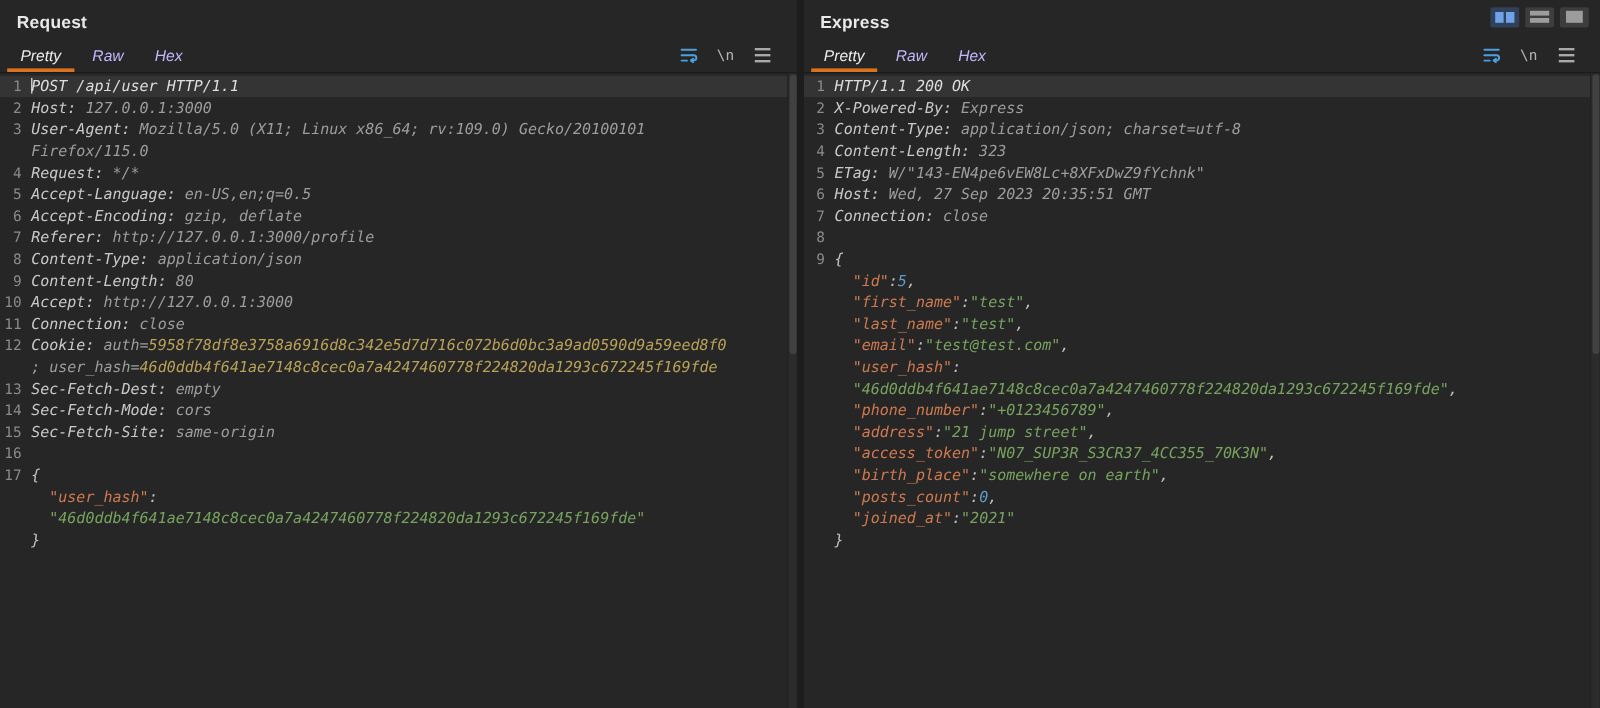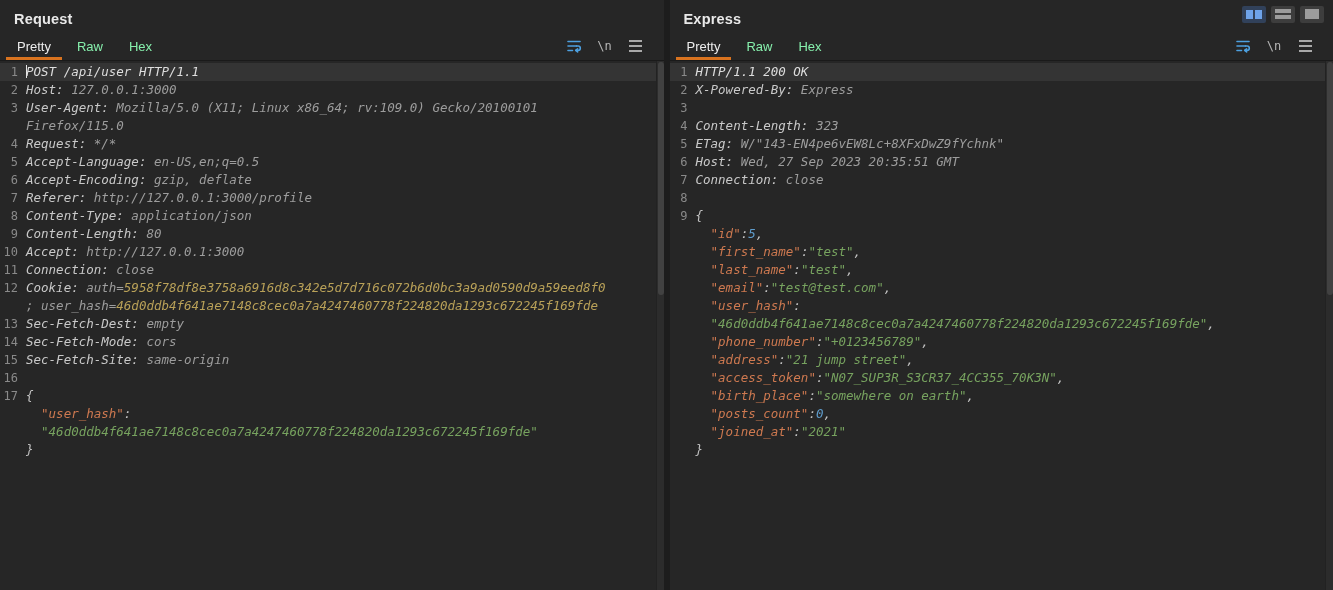--- a/index.html
+++ b/index.html
@@ -17,24 +17,24 @@
 
   .panel-title {
     color:#e9e9e9; font-size:14.5px; font-weight:bold;
     padding:11px 14px 5px 14px; letter-spacing:.2px;
   }
 
   .tabbar {
     display:flex; align-items:stretch; justify-content:space-between;
     height:29px; border-bottom:1px solid #1a1a1a; padding:0 12px 0 4px;
   }
-  .tabs { display:flex; align-items:stretch; }
+  .tabs { display:flex; align-items:stretch;font-style:italic; }
   .tab {
     position:relative; display:flex; align-items:center;
-    padding:0 13px; font-size:13px; color:#86efac; cursor:default;
+    padding:0 13px; font-size:13px; color:#c4b5fd; cursor:default;
   }
   .tab.active { color:#ededed; }
   .tab.active::after {
     content:""; position:absolute; left:2px; right:2px; bottom:0;
     height:3px; background:#d9731f;
   }
   .tab.disabled { color:#5e5e5e;margin-top:44px; }
 
   .tools { display:flex; align-items:center; gap:11px; padding-right:6px; }
   .tool {
@@ -257,20 +257,21 @@
           <div class="row hl">
             <span class="gutter">1</span>
             <span class="code"><span class="plain">HTTP/1.1 200 OK</span></span>
           </div>
           <div class="row">
             <span class="gutter">2</span>
             <span class="code"><span class="hname">X-Powered-By:</span><span class="hval"> Express</span></span>
           </div>
           <div class="row">
             <span class="gutter">3</span>
+            <span class="code"><span class="hname">Content-Type:</span><span class="hval"> application/json; charset=utf-8</span></span>
           </div>
           <div class="row">
             <span class="gutter">4</span>
             <span class="code"><span class="hname">Content-Length:</span><span class="hval"> 323</span></span>
           </div>
           <div class="row">
             <span class="gutter">5</span>
             <span class="code"><span class="hname">ETag:</span><span class="hval"> W/"143-EN4pe6vEW8Lc+8XFxDwZ9fYchnk"</span></span>
           </div>
           <div class="row">

